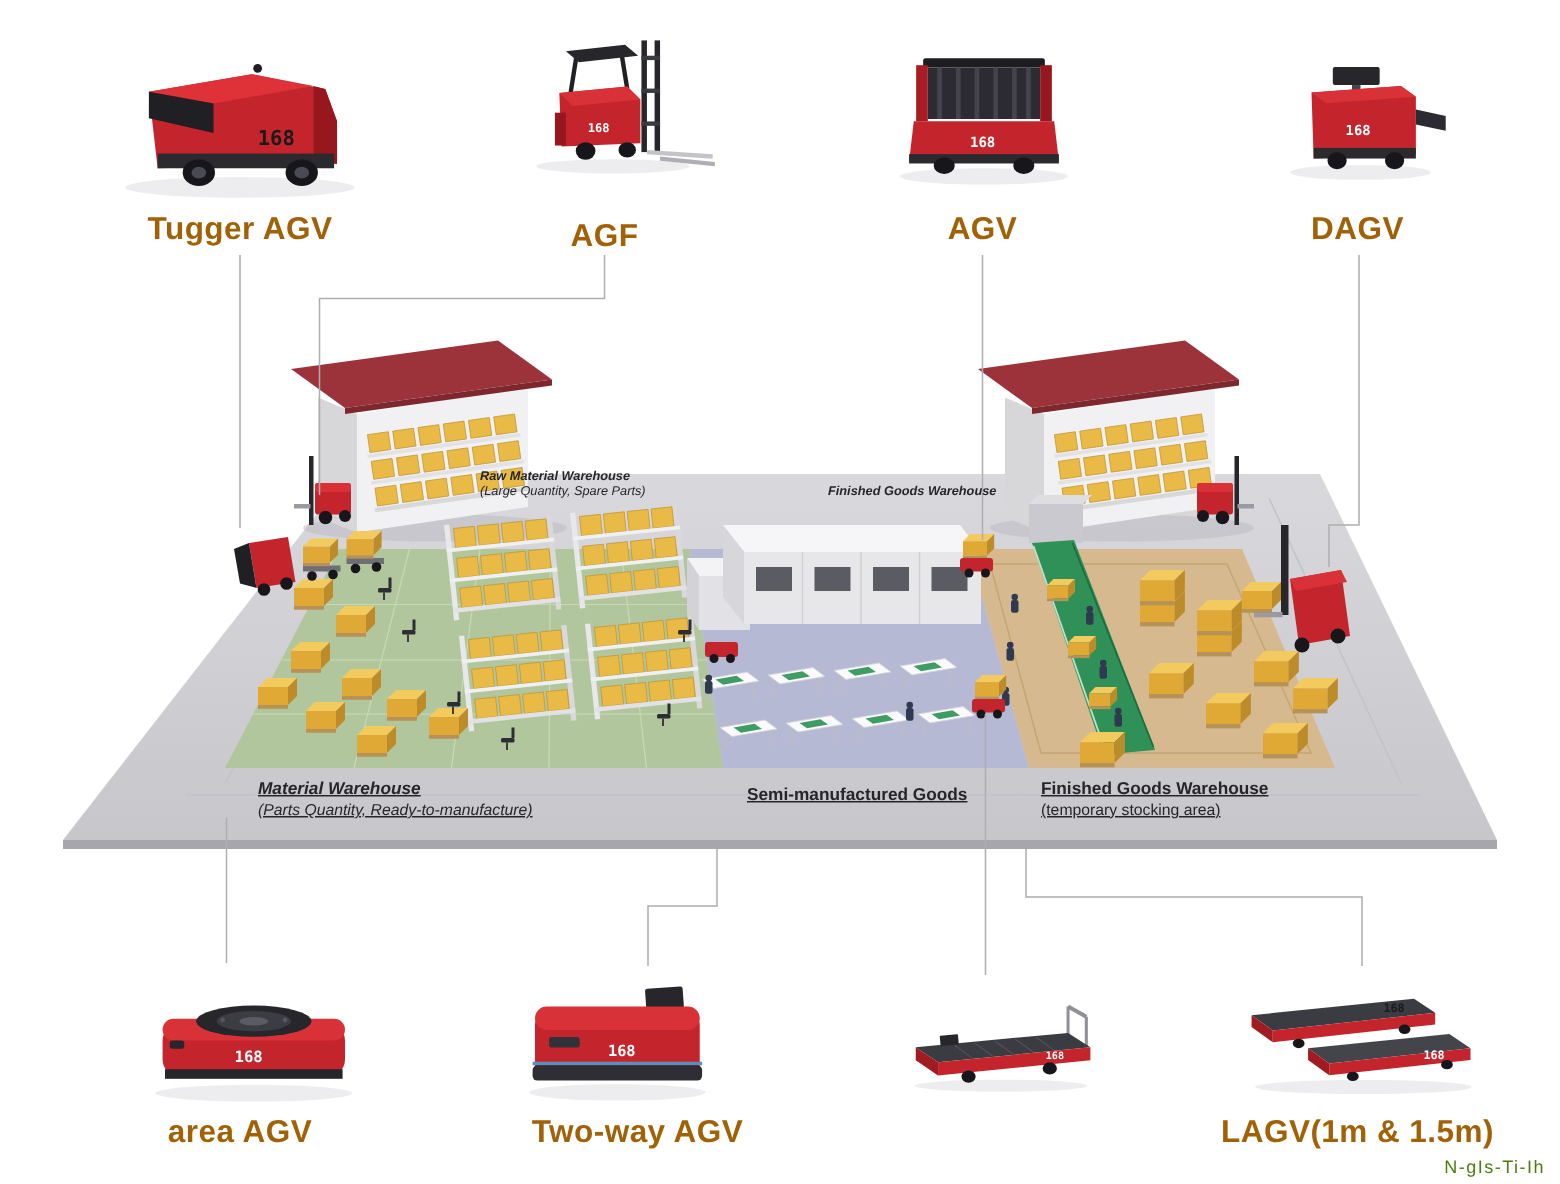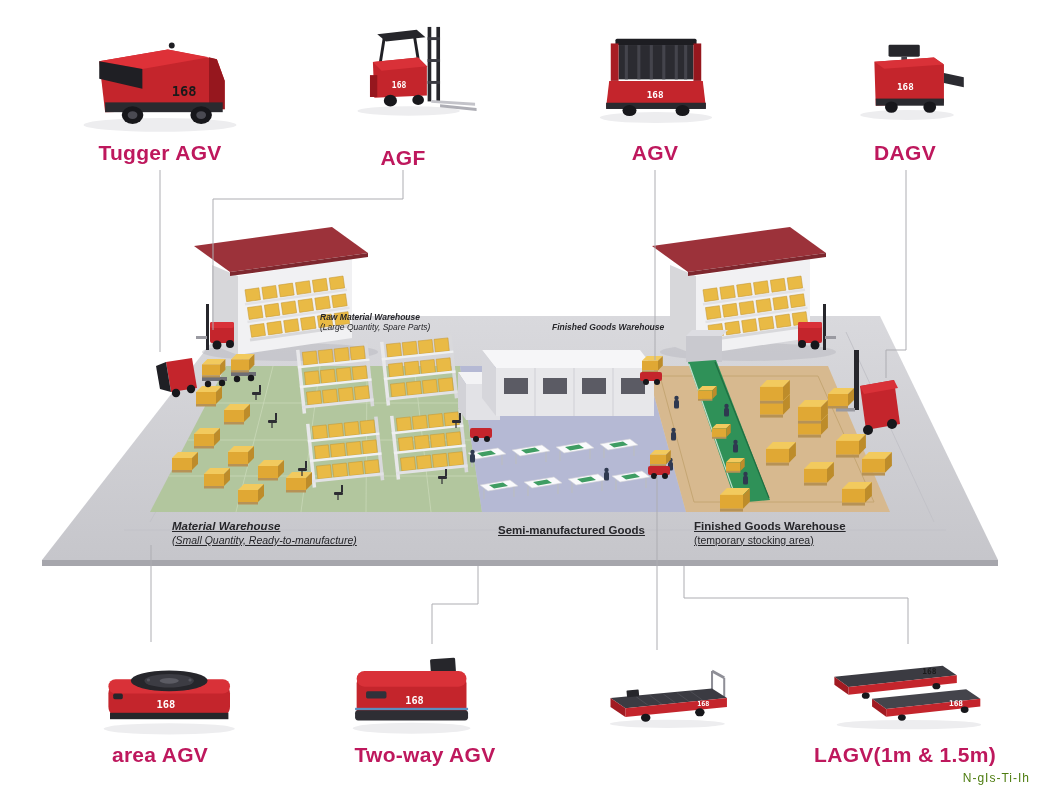--- a/index.html
+++ b/index.html
@@ -3,21 +3,21 @@
 <meta charset="utf-8">
 <style>
   * { margin:0; padding:0; box-sizing:border-box; }
   body { background:#ffffff; }
   .page { position:relative; width:1040px; height:789px; background:#ffffff; overflow:hidden;
           font-family:"Liberation Sans", sans-serif; }
   .scene-svg { position:absolute; left:0; top:0; }
   .vehicle { position:absolute; }
   .vehicle svg { width:100%; height:100%; display:block; }
   .v-label { position:absolute; text-align:center; font-weight:700; font-size:21px;
-             color:#be185d; letter-spacing:.3px; }
+             color:#a16207; letter-spacing:.3px; }
   .s-label { position:absolute; text-align:left; color:#26262a; line-height:1.2; }
   .s-label span { display:block; }
   .s-small { font-size:8.5px; font-style:italic; }
   .s-big { font-size:11.5px;text-decoration:underline; }
   .italic { font-style:italic; }
   .w600 { font-weight:700; }
   .sub { font-size:10.5px; }
   .watermark { position:absolute; right:10px; bottom:4px; font-size:12px; color:#4d7c0f;
                letter-spacing:1px; }
 </style>
@@ -474,21 +474,21 @@
 
   <div class="s-label s-small" style="left:320px;top:312px;width:180px">
     <span class="w600">Raw Material Warehouse</span>
     <span>(Large Quantity, Spare Parts)</span>
   </div>
   <div class="s-label s-small" style="left:552px;top:322px;width:140px">
     <span class="w600">Finished Goods Warehouse</span>
   </div>
   <div class="s-label s-big italic" style="left:172px;top:520px;width:255px">
     <span class="w600">Material Warehouse</span>
-    <span class="sub">(Small Quantity, Ready-to-manufacture)</span>
+    <span class="sub">(Parts Quantity, Ready-to-manufacture)</span>
   </div>
   <div class="s-label s-big w600" style="left:498px;top:524px;width:178px">
     <span>Semi-manufactured Goods</span>
   </div>
   <div class="s-label s-big" style="left:694px;top:520px;width:208px">
     <span class="w600">Finished Goods Warehouse</span>
     <span class="sub">(temporary stocking area)</span>
   </div>
 
   <div class="watermark">N-gIs-Ti-Ih</div>

